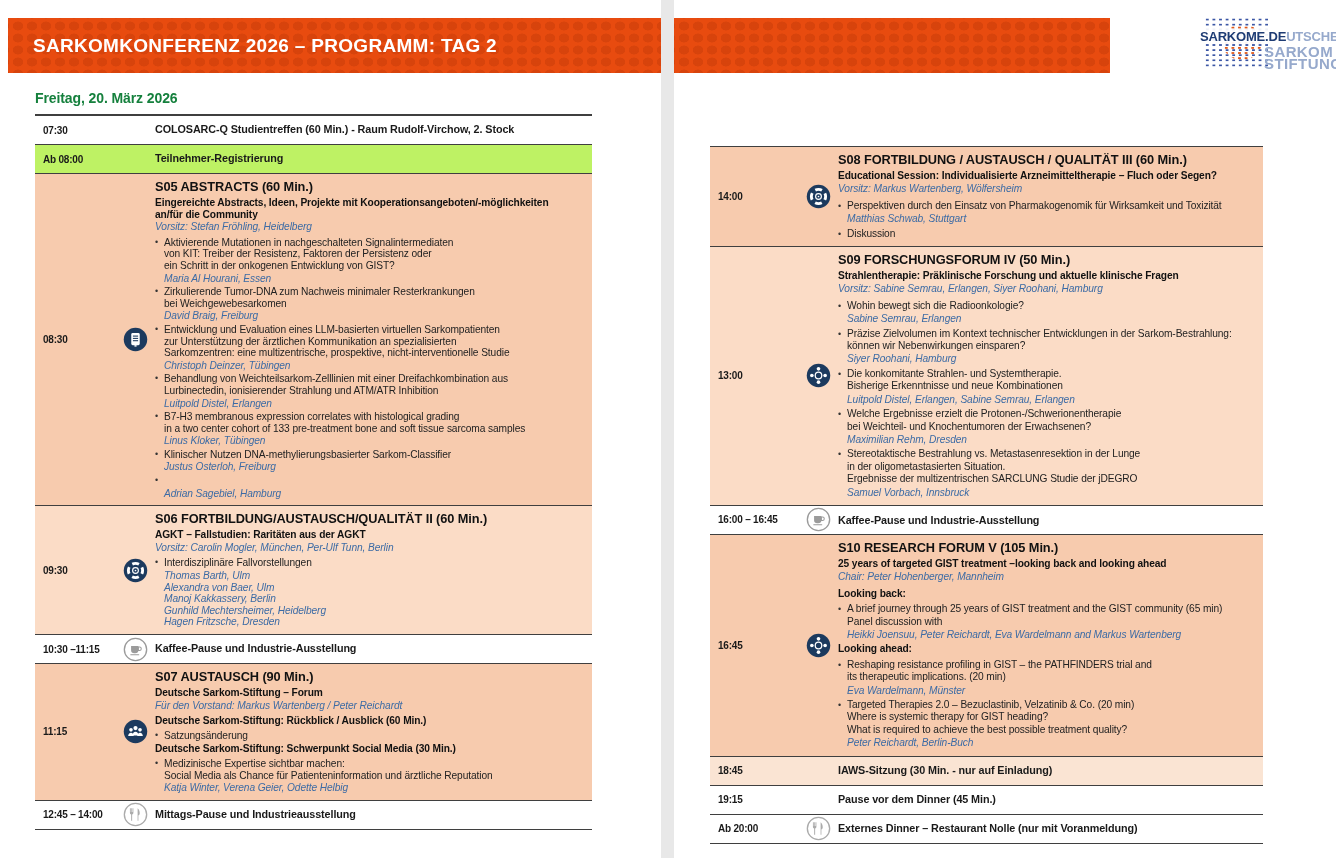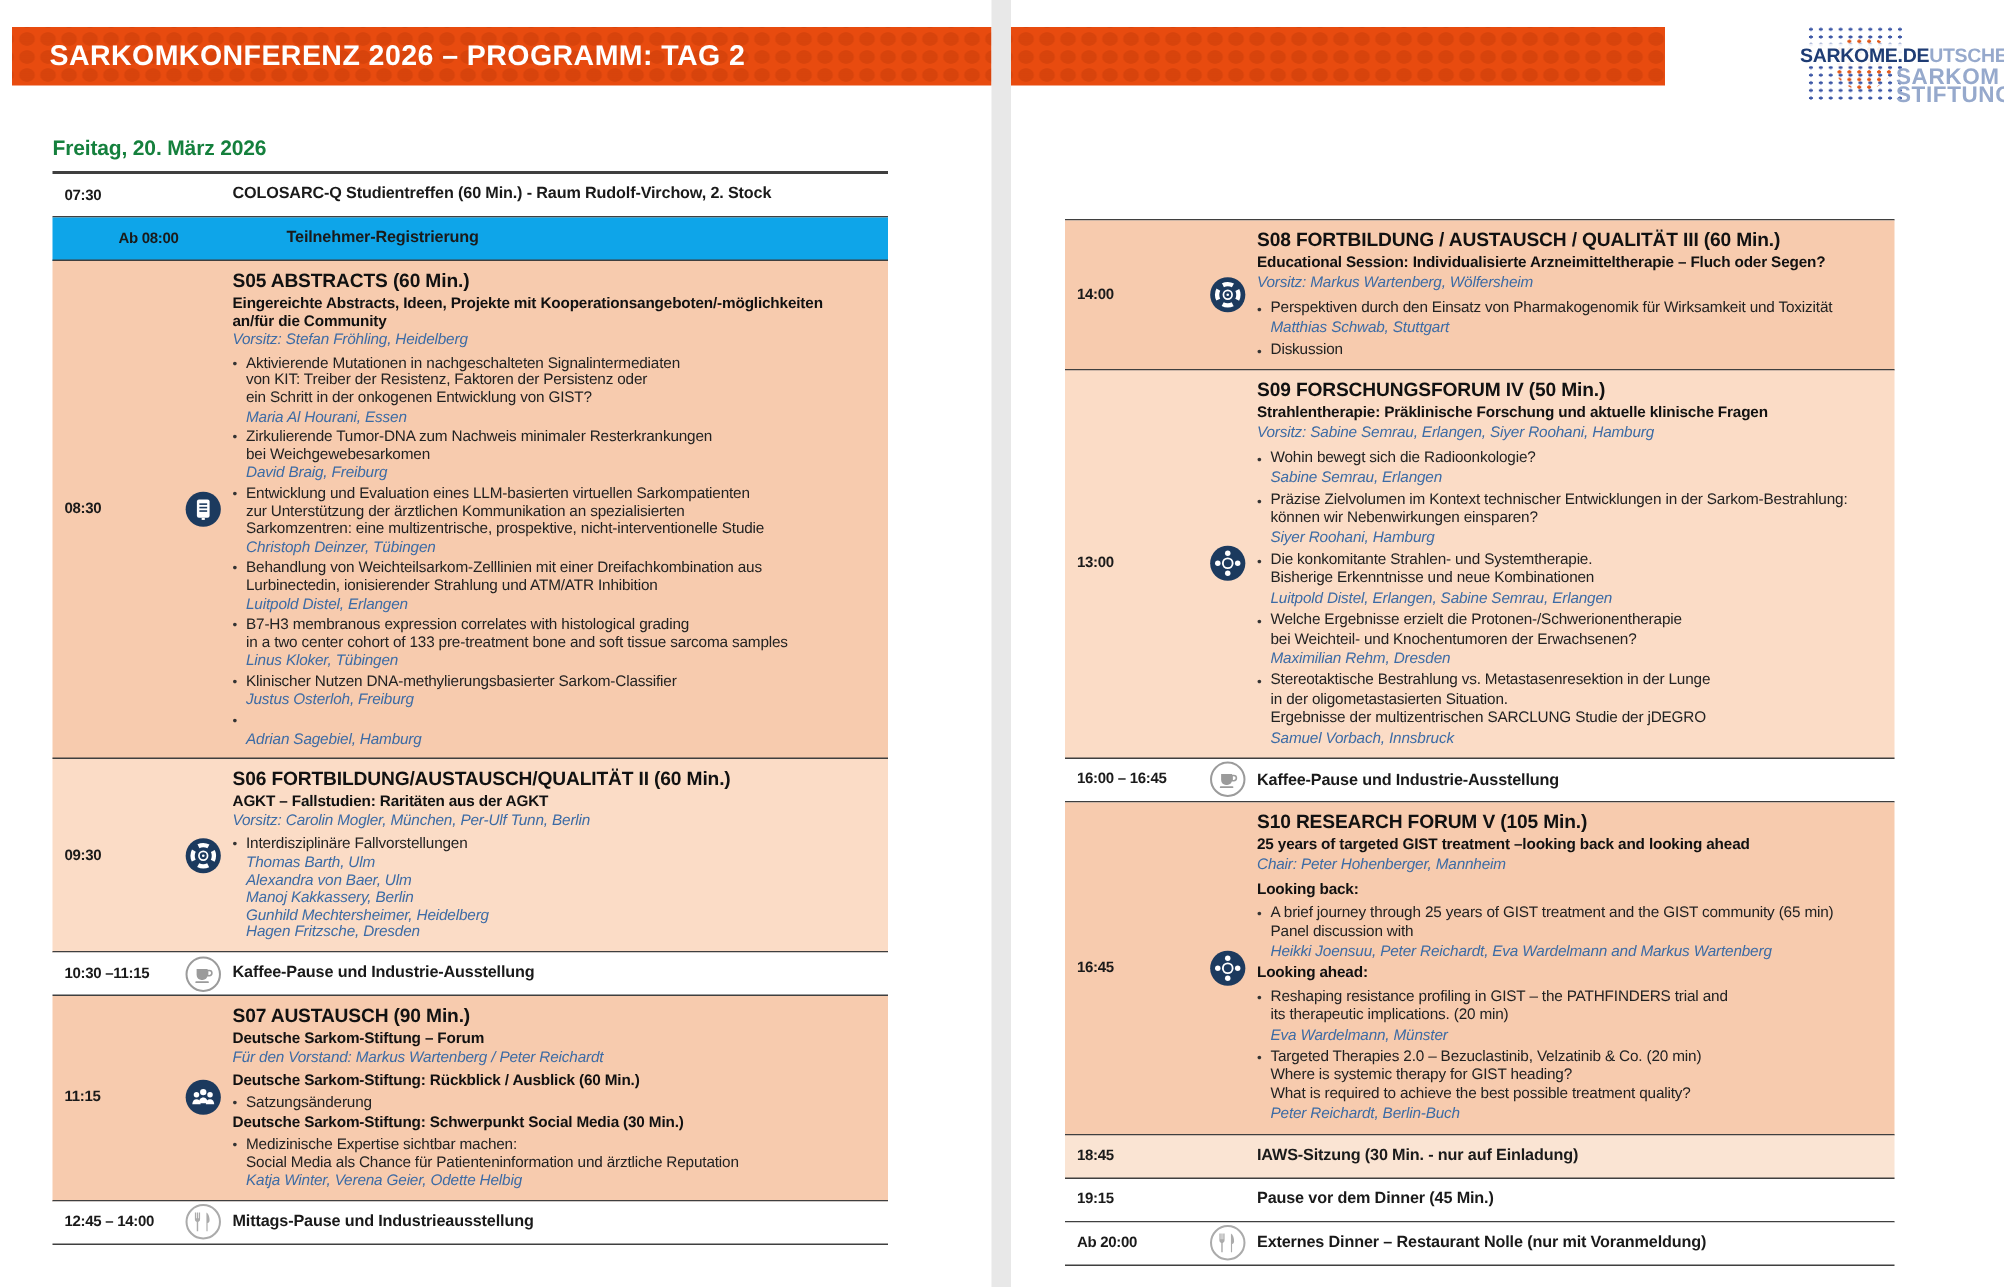--- a/index.html
+++ b/index.html
@@ -5,21 +5,21 @@
   * { margin:0; padding:0; box-sizing:border-box; }
   html,body { width:1336px; height:858px; }
   body { font-family:"Liberation Sans","DejaVu Sans",sans-serif; background:#fff; }
   .screen { position:relative; width:1336px; height:858px; overflow:hidden; background:#fff; }
   .page { position:absolute; top:0; height:858px; background:#fff; }
   .page-left { left:0; width:661px; }
   .divider { position:absolute; left:661px; top:0; width:13px; height:858px; background:#E8E8E8; }
   .page-right { left:674px; width:662px; }
 
   .banner {
-    position:absolute; top:18px; height:39px;
+    position:absolute; top:18px; height:55px;
     background-color:#E84B0F;
     background-image: radial-gradient(rgba(140,35,0,0.18) 0 5px, rgba(0,0,0,0) 5.5px);
     background-size:14px 12px; background-position:3px 2px;
     display:flex; align-items:center;
   }
   .page-left .banner { left:8px; right:0; padding-left:25px; }
   .page-right .banner { left:0; width:436px; }
   .banner-title { color:#fff; font-size:19px; font-weight:bold; letter-spacing:0.3px; white-space:nowrap; }
 
   
@@ -42,21 +42,21 @@
   .logo-line2 { top:27px; }
   .logo-line3 { top:39px; }
 
   .left-content { position:absolute; left:35px; top:90px; width:557px; }
   .date-heading { color:#15803d; font-size:14px; font-weight:bold; padding-bottom:8px; border-bottom:2px solid #3F3F3F; letter-spacing:-0.1px; }
 
   .right-content { position:absolute; left:36px; top:146px; width:553px; border-top:1px solid #3F3F3F; }
 
   .row { display:flex; border-bottom:1px solid #3F3F3F; min-height:29px; }
   .bg-white { background:#fff; }
-  .bg-gray { background:#0ea5e9;padding-left:36px; }
+  .bg-gray { background:#bef264; }
   .bg-peach { background:#F7CBAE; }
   .bg-peach-light { background:#FBDCC6; }
   .bg-peach-pale { background:#FAE4D3; }
 
   .col-time { flex:0 0 80px; display:flex; align-items:center; padding-left:8px;
               font-weight:bold; font-size:10px; color:#1a1a1a; white-space:nowrap; letter-spacing:-0.2px; }
   .cols-right .col-time { flex:0 0 88px; }
   .col-icon { flex:0 0 40px; display:flex; align-items:center; justify-content:center; }
   .col-icon svg { width:25px; height:25px; display:block; }
   .col-content { flex:1; display:flex; flex-direction:column; justify-content:center;

